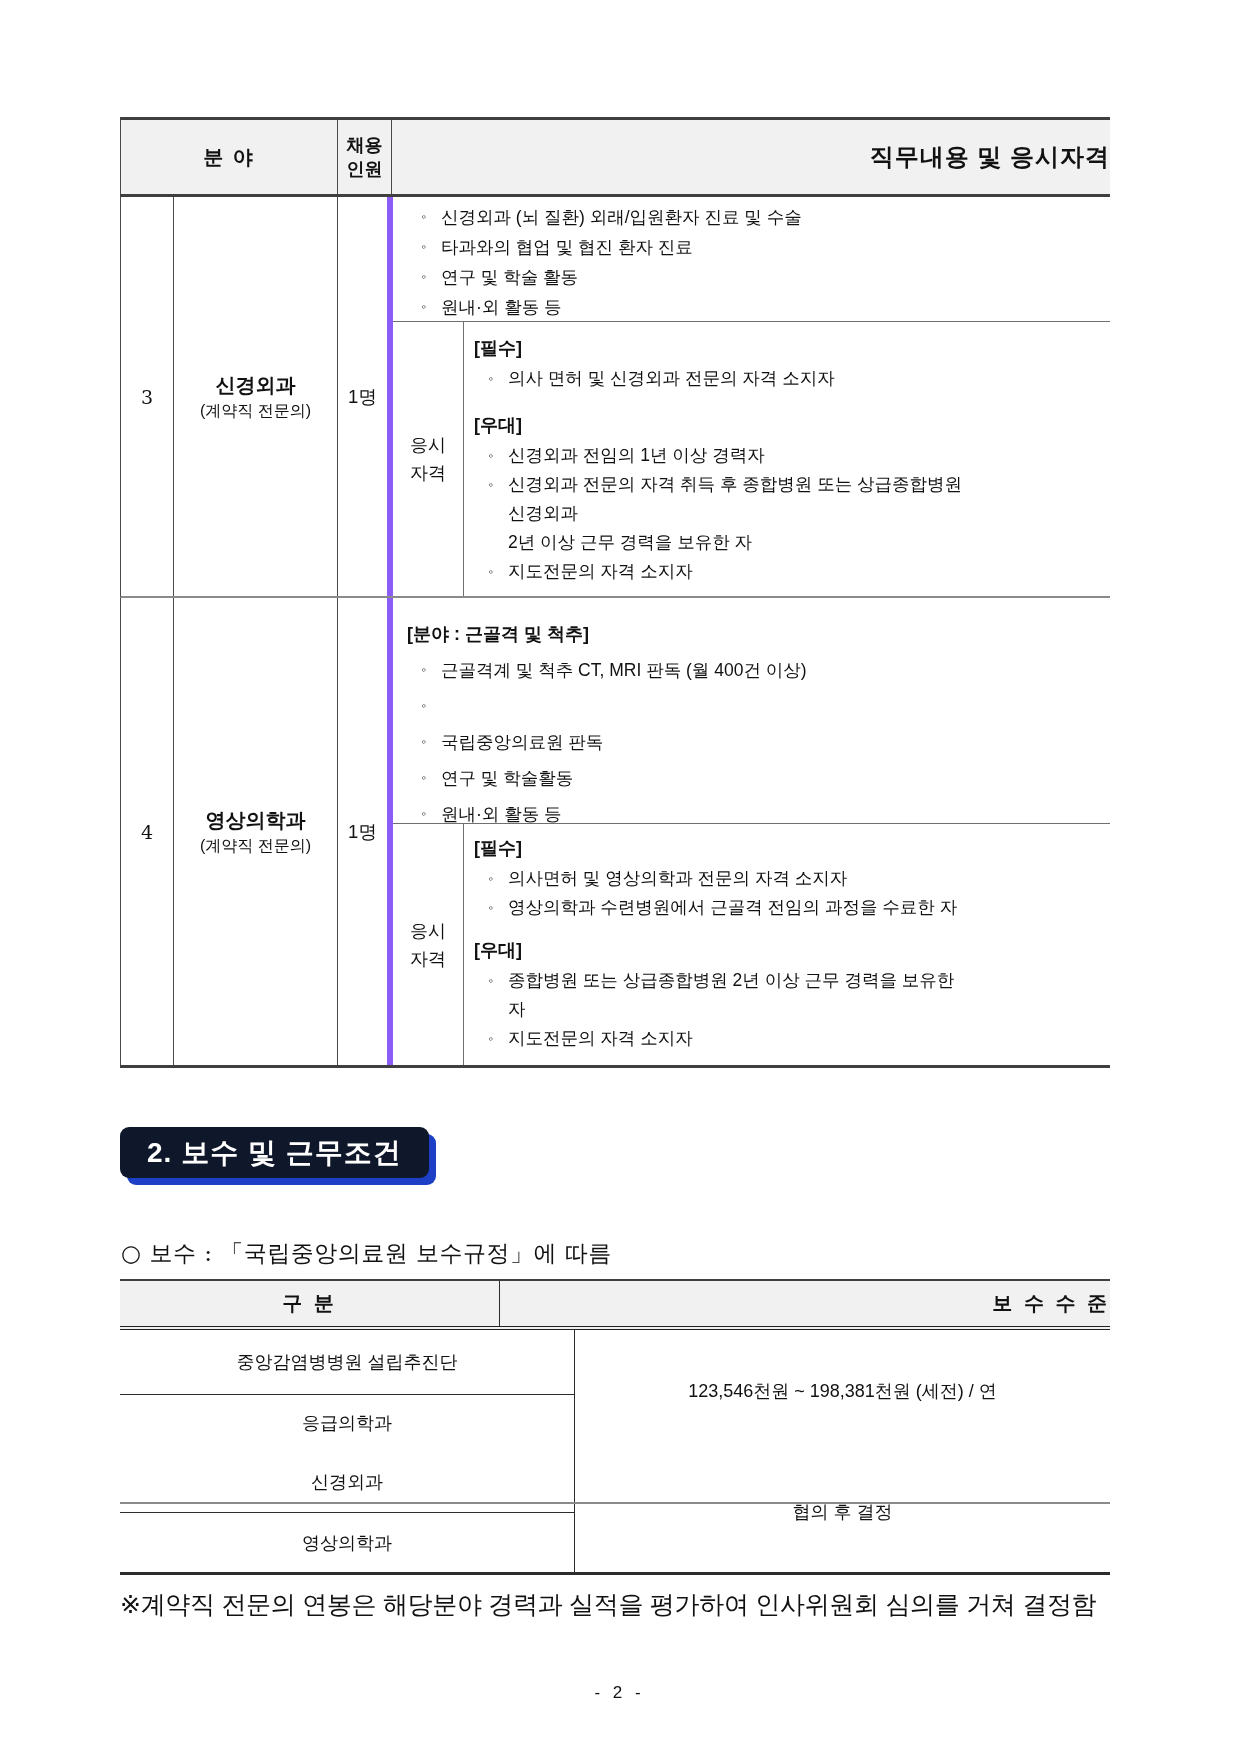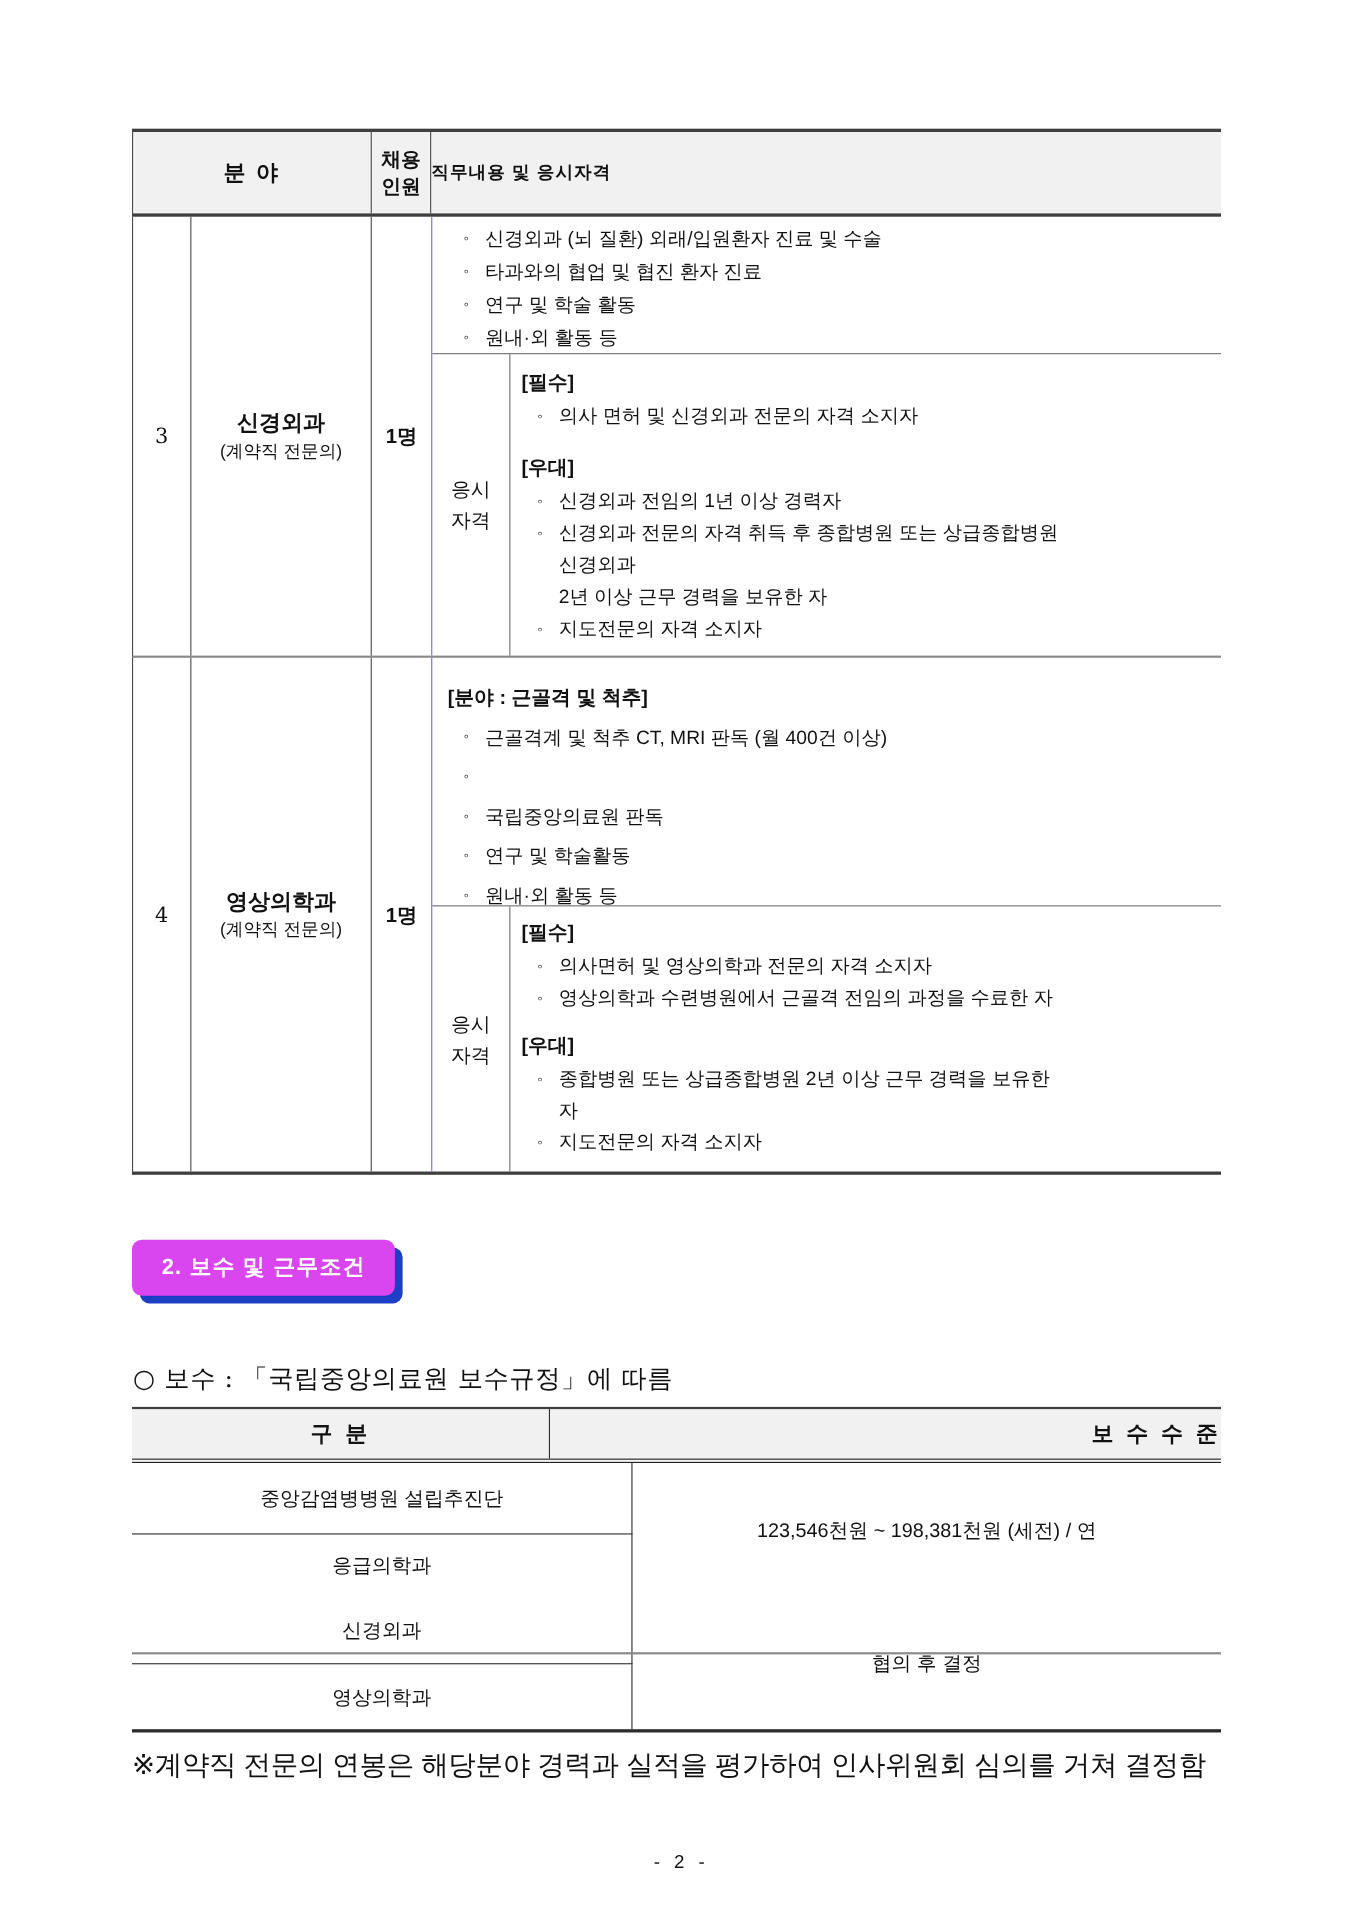--- a/index.html
+++ b/index.html
@@ -20,34 +20,34 @@
   .t1-header {
     display: flex; height: 80px; background: #F1F1F1;
     border-top: 3px solid #3f3f3f; border-bottom: 3px solid #3f3f3f;
     border-left: 1px solid #4a4a4a;
     align-items: center; font-weight: bold;
   }
   .t1-h-field { width: 216px; text-align: center; font-size: 20px; letter-spacing: 2px; }
   .t1-h-count { width: 55px; text-align: center; font-size: 18px; line-height: 24px;
     border-left: 1px solid #4a4a4a; border-right: 1px solid #4a4a4a;
     align-self: stretch; display: flex; align-items: center; justify-content: center; }
-  .t1-h-content { flex: 1; text-align: left; font-size: 16px; letter-spacing: 1px; }
+  .t1-h-content { flex: 1; text-align: right; font-size: 24px; letter-spacing: 1px; }
 
   .t1-row { display: flex; border-left: 1px solid #4a4a4a; }
   .t1-row.r3 { height: 401px; border-bottom: 2px solid #8a8a8a; }
   .t1-row.r4 { height: 470px; border-bottom: 3px solid #3f3f3f; }
   .c-num { width: 53px; display: flex; align-items: center; justify-content: center;
     font-family: "DejaVu Serif", "Liberation Serif", serif; font-size: 19px;
     border-right: 1px solid #4a4a4a; }
   .c-name { width: 164px; display: flex; flex-direction: column; align-items: center;
     justify-content: center; border-right: 1px solid #4a4a4a; text-align: center; }
   .c-name .dept { font-weight: bold; font-size: 20px; line-height: 28px; }
   .c-name .dept-sub { font-size: 16px; line-height: 24px; }
   .c-count { width: 55px; display: flex; align-items: center; justify-content: center;
-    font-weight: bold; font-size: 18.5px; border-right: 1px solid #8b5cf6; }
+    font-weight: normal; font-size: 18.5px; border-right: 6px solid #8b5cf6; }
   .c-content { flex: 1; display: flex; flex-direction: column; }
 
   .duties { border-bottom: 1px solid #6f6f6f; padding-left: 14px; }
   .r3 .duties { height: 125px; padding-top: 5px; }
   .r3 .duty-line { line-height: 30px; }
   .r4 .duties { height: 226px; padding-top: 18px; }
   .r4 .duty-line { line-height: 36px; }
   .duties-title { font-weight: bold; line-height: 36px; font-size: 18px; }
   .duty-line { display: flex; }
   .bullet { width: 34px; text-align: center; font-size: 13px; flex: none; }
@@ -58,22 +58,22 @@
   .qual-content { flex: 1; padding: 10px 4px 0 10px; }
   .qual-heading { font-weight: bold; font-size: 18px; line-height: 32px; }
   .qual-heading.h-pref { margin-top: 16px; }
   .q-line { display: flex; line-height: 29px; }
   .q-line .txt { flex: 1; }
 
   
   .badge {
     position: absolute; left: 120px; top: 1127px;
     height: 51px; line-height: 51px; padding: 0 27px;
-    background: #d946ef; color: #ffffff;
-    font-weight: bold; font-size: 20px; letter-spacing: 1px;
+    background: #0f172a; color: #ffffff;
+    font-weight: bold; font-size: 28px; letter-spacing: 1px;
     border-radius: 9px;
     box-shadow: 7px 7px 0 #1C3FC6;
   }
 
   
   .salary-note {
     position: absolute; left: 121px; top: 1238px;
     font-family: "DejaVu Serif", "Liberation Serif", serif;
     font-size: 23px; letter-spacing: 0.5px;
   }

